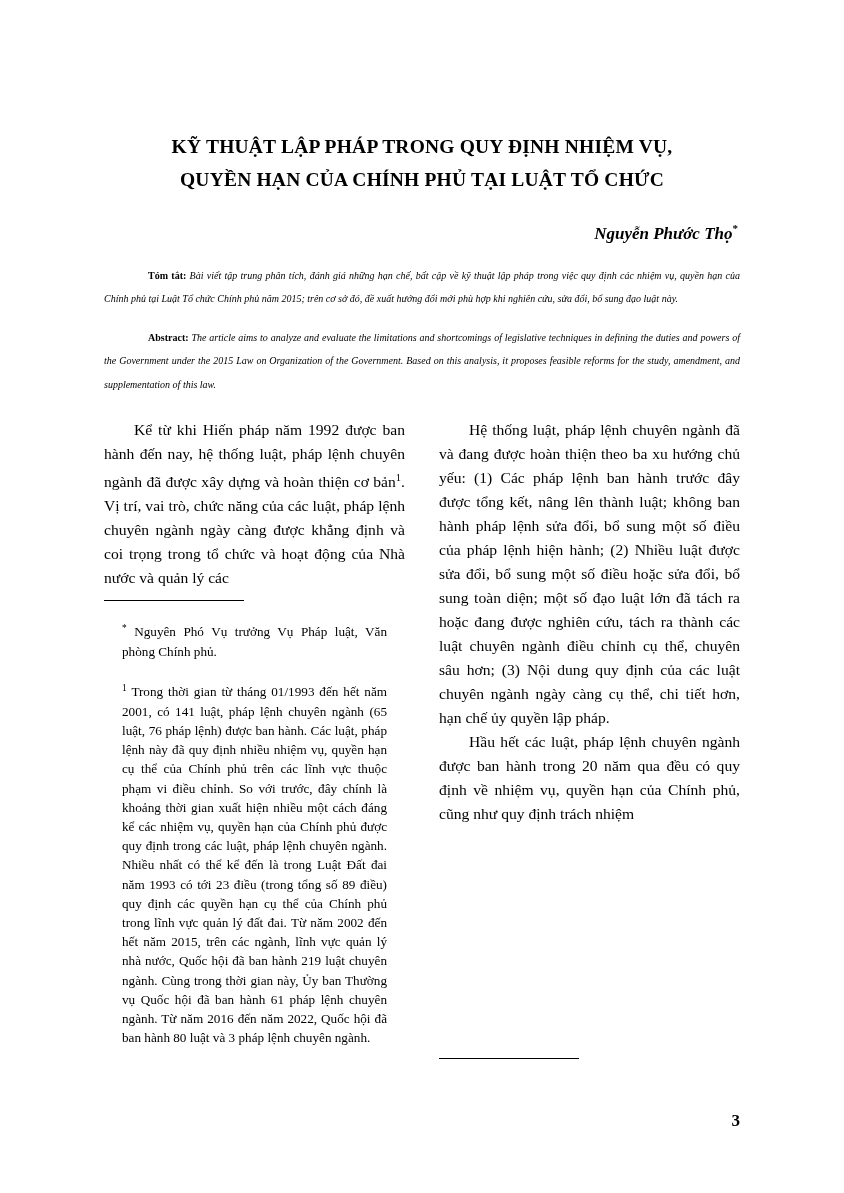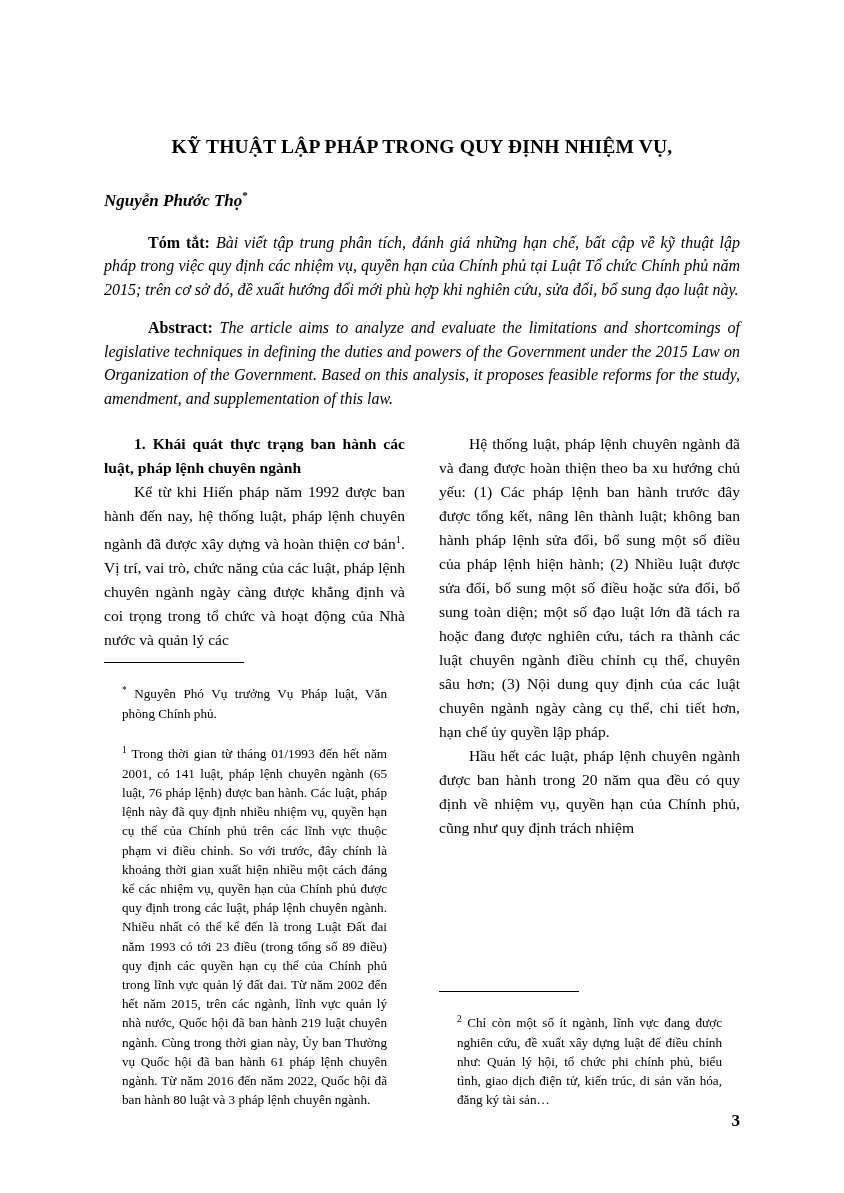--- a/index.html
+++ b/index.html
@@ -27,34 +27,35 @@
     text-align: center;
     font-weight: bold;
     font-size: 19.5px;
     line-height: 33px;
     letter-spacing: 0.2px;
     margin: 0 0 0 0;
     text-transform: uppercase;
   }
   .title .line { display: block; }
   .author {
+    text-align: right;
     font-weight: bold;
     font-style: italic;
     font-size: 17px;
     margin-top: 26px;
     margin-right: 2px;
   }
   .author sup {
     font-style: normal;
     font-size: 11px;
     vertical-align: super;
   }
   .abstract-vi, .abstract-en {
     font-style: italic;
-    font-size: 16px;
+    font-size: 10px;
     line-height: 23.5px;
     text-align: justify;
     margin-top: 20px;
     text-indent: 44px;
   }
   .abstract-en { margin-top: 15px; }
   .abstract-vi b, .abstract-en b {
     font-style: normal;
     font-weight: bold;
   }
@@ -108,56 +109,55 @@
   .right-col-inner { display: flex; flex-direction: column; height: 100%; }
   .fn-block-right { margin-top: auto; }
 </style>
 </head>
 <body>
 
 <div class="page">
 
   <div class="title">
     <span class="line">KỸ THUẬT LẬP PHÁP TRONG QUY ĐỊNH NHIỆM VỤ,</span>
+    <span class="line">QUYỀN HẠN CỦA CHÍNH PHỦ TẠI LUẬT TỔ CHỨC</span>
   </div>
 
   <div class="author">
     <span>Nguyễn Phước Thọ</span><sup>*</sup>
   </div>
 
   <div class="abstract-vi">
     <b>Tóm tắt:</b><span> Bài viết tập trung phân tích, đánh giá những hạn chế, bất cập về kỹ thuật lập pháp trong việc quy định các nhiệm vụ, quyền hạn của Chính phủ tại Luật Tổ chức Chính phủ năm 2015; trên cơ sở đó, đề xuất hướng đổi mới phù hợp khi nghiên cứu, sửa đổi, bổ sung đạo luật này.</span>
   </div>
 
   <div class="abstract-en">
     <b>Abstract:</b><span> The article aims to analyze and evaluate the limitations and shortcomings of legislative techniques in defining the duties and powers of the Government under the 2015 Law on Organization of the Government. Based on this analysis, it proposes feasible reforms for the study, amendment, and supplementation of this law.</span>
   </div>
 
   <div class="cols">
 
     <div class="col">
-      <div class="sec-head">1. Khái quát thực trạng ban hành các luật, pháp lệnh chuyên ngành</div>
       <p class="body"><span>Kể từ khi Hiến pháp năm 1992 được ban hành đến nay, hệ thống luật, pháp lệnh chuyên ngành đã được xây dựng và hoàn thiện cơ bản</span><sup>1</sup><span>. Vị trí, vai trò, chức năng của các luật, pháp lệnh chuyên ngành ngày càng được khẳng định và coi trọng trong tổ chức và hoạt động của Nhà nước và quản lý các</span></p>
 
       <hr class="footnote-sep">
 
       <p class="fn"><sup>*</sup><span> Nguyên Phó Vụ trưởng Vụ Pháp luật, Văn phòng Chính phủ.</span></p>
       <p class="fn left-col-fn"><sup>1</sup><span> Trong thời gian từ tháng 01/1993 đến hết năm 2001, có 141 luật, pháp lệnh chuyên ngành (65 luật, 76 pháp lệnh) được ban hành. Các luật, pháp lệnh này đã quy định nhiều nhiệm vụ, quyền hạn cụ thể của Chính phủ trên các lĩnh vực thuộc phạm vi điều chỉnh. So với trước, đây chính là khoảng thời gian xuất hiện nhiều một cách đáng kể các nhiệm vụ, quyền hạn của Chính phủ được quy định trong các luật, pháp lệnh chuyên ngành. Nhiều nhất có thể kể đến là trong Luật Đất đai năm 1993 có tới 23 điều (trong tổng số 89 điều) quy định các quyền hạn cụ thể của Chính phủ trong lĩnh vực quản lý đất đai. Từ năm 2002 đến hết năm 2015, trên các ngành, lĩnh vực quản lý nhà nước, Quốc hội đã ban hành 219 luật chuyên ngành. Cùng trong thời gian này, Ủy ban Thường vụ Quốc hội đã ban hành 61 pháp lệnh chuyên ngành. Từ năm 2016 đến năm 2022, Quốc hội đã ban hành 80 luật và 3 pháp lệnh chuyên ngành.</span></p>
     </div>
 
     <div class="col">
       <div class="right-col-inner">
         <div>
           <p class="body">Hệ thống luật, pháp lệnh chuyên ngành đã và đang được hoàn thiện theo ba xu hướng chủ yếu: (1) Các pháp lệnh ban hành trước đây được tổng kết, nâng lên thành luật; không ban hành pháp lệnh sửa đổi, bổ sung một số điều của pháp lệnh hiện hành; (2) Nhiều luật được sửa đổi, bổ sung một số điều hoặc sửa đổi, bổ sung toàn diện; một số đạo luật lớn đã tách ra hoặc đang được nghiên cứu, tách ra thành các luật chuyên ngành điều chỉnh cụ thể, chuyên sâu hơn; (3) Nội dung quy định của các luật chuyên ngành ngày càng cụ thể, chi tiết hơn, hạn chế ủy quyền lập pháp.</p>
           <p class="body">Hầu hết các luật, pháp lệnh chuyên ngành được ban hành trong 20 năm qua đều có quy định về nhiệm vụ, quyền hạn của Chính phủ, cũng như quy định trách nhiệm</p>
         </div>
 
         <div class="fn-block-right">
           <hr class="footnote-sep">
-          <p class="fn"><sup>2</sup><span> Chỉ còn một số ít ngành, lĩnh vực đang được nghiên cứu, đề xuất xây dựng luật để điều chỉnh như: Quản lý hội, tổ chức phi chính phủ, biểu tình, giao dịch điện tử, kiến trúc, di sản văn hóa, đăng ký tài sản…</span></p>
         </div>
       </div>
     </div>
 
   </div>
 
   <div class="page-number">3</div>
 </div>
 
 </body></html>

